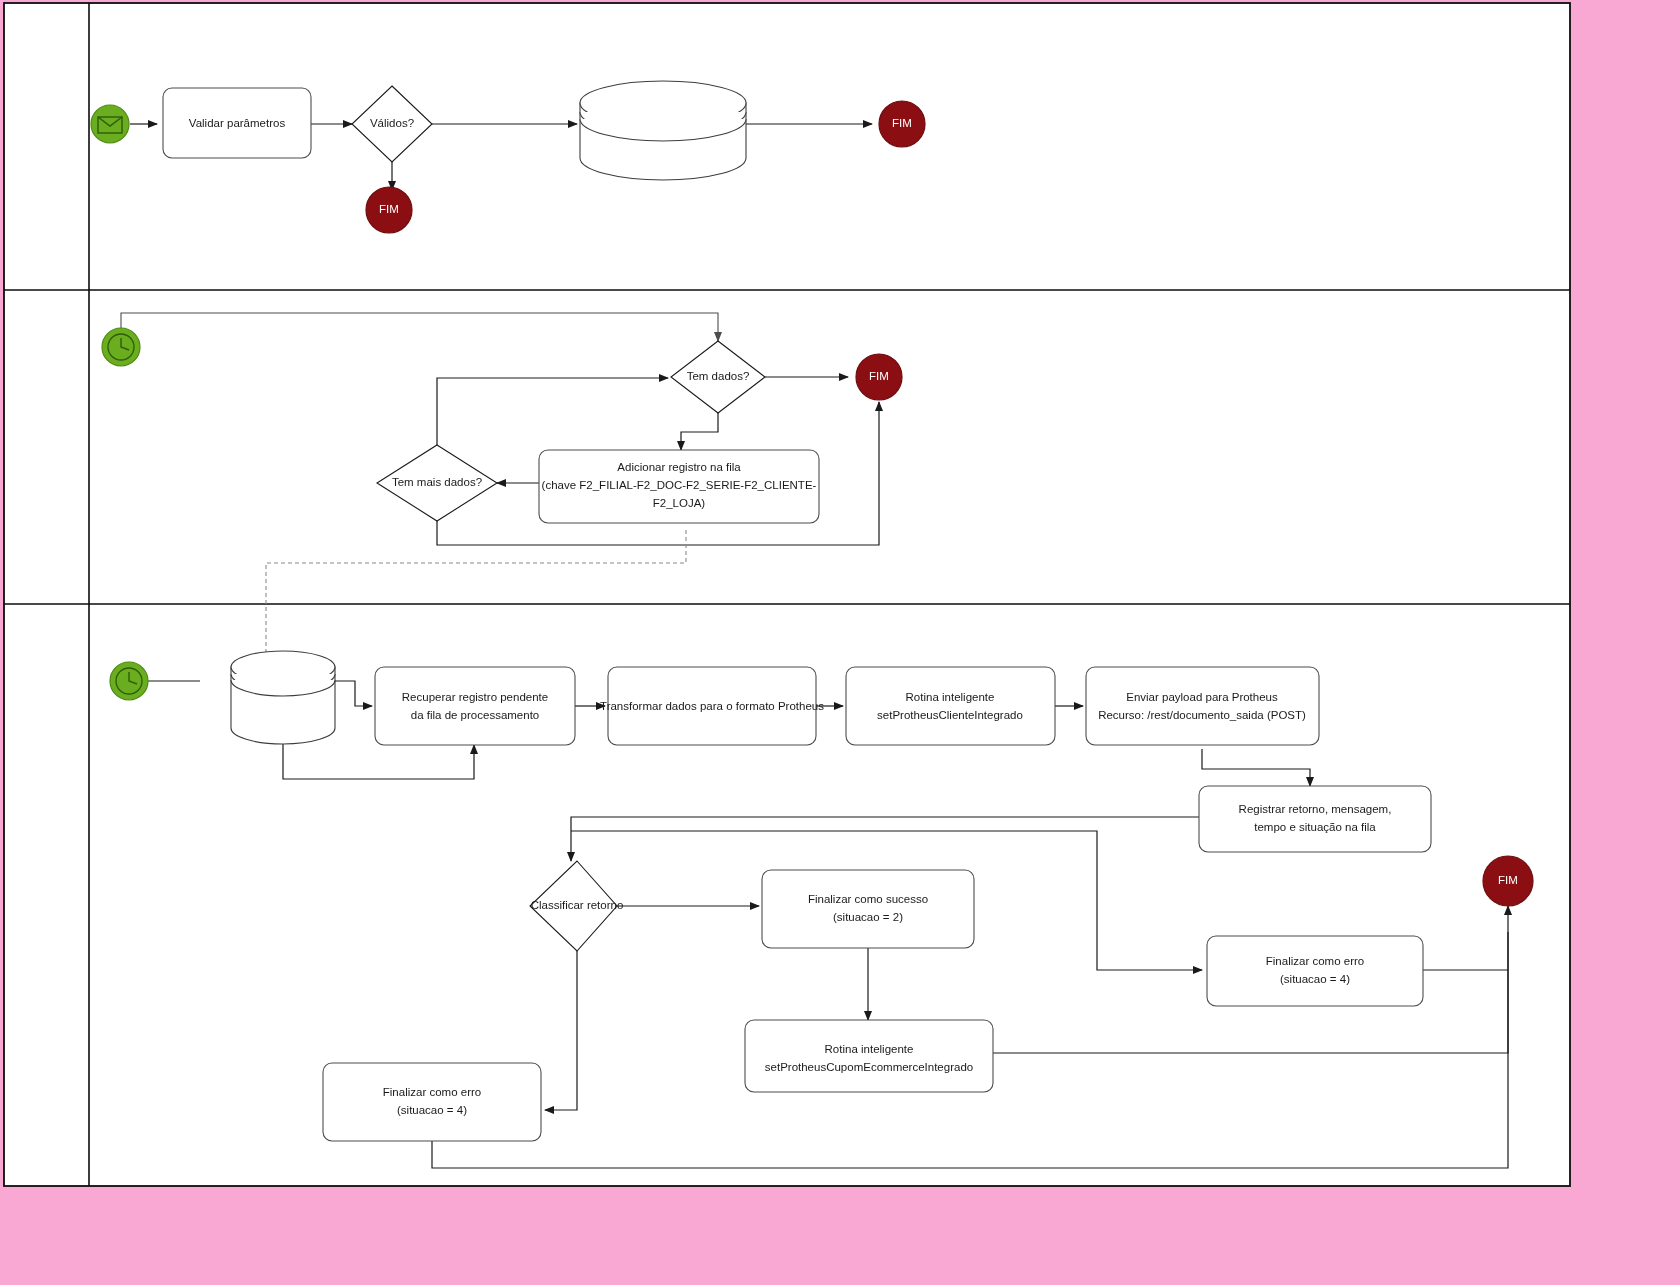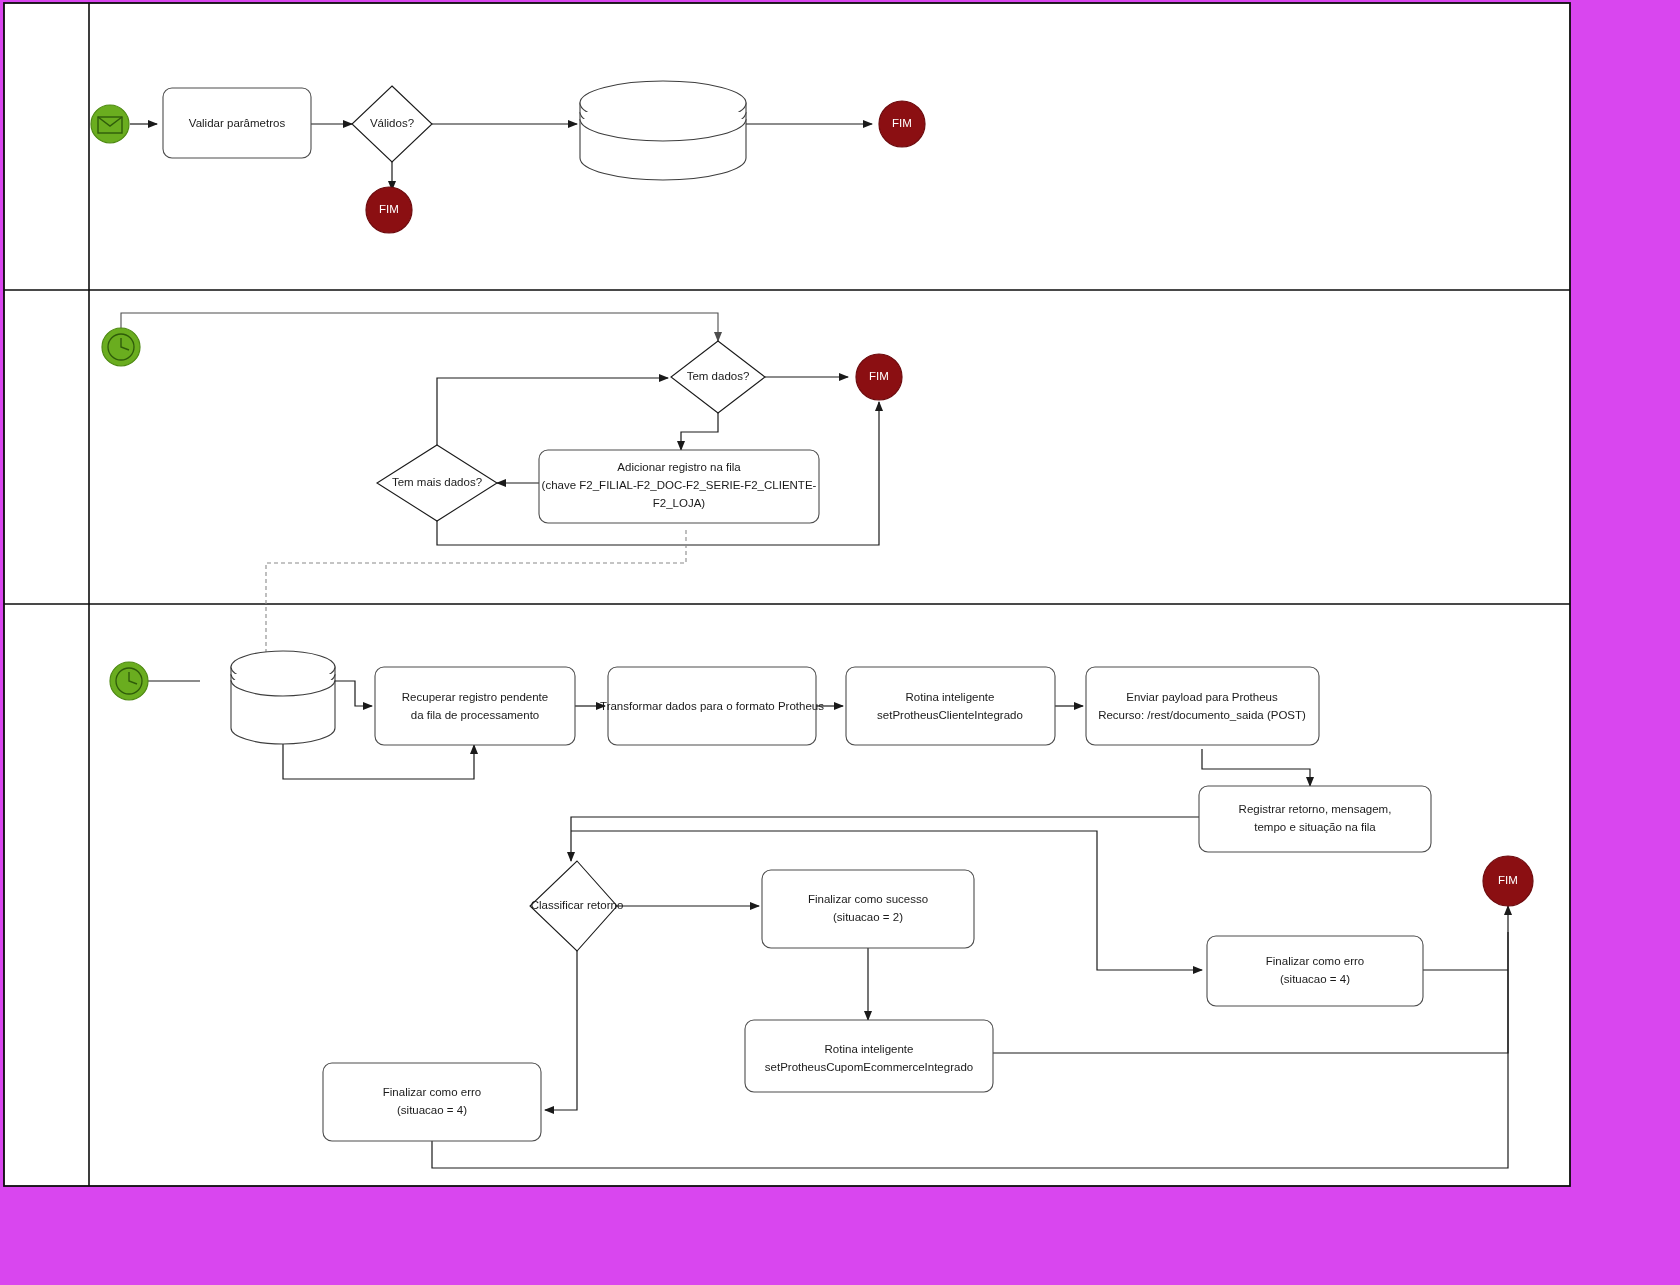--- a/index.html
+++ b/index.html
@@ -1,17 +1,17 @@
 <!DOCTYPE html>
 <html><head>
 <meta charset="utf-8">
 <style>
   html,body{margin:0;padding:0;background:#ffffff;}
   body{font-family:"Liberation Sans",sans-serif;}
-  #canvas{position:relative;width:1680px;height:1285px;background:#d946ef;overflow:hidden;}
+  #canvas{position:relative;width:1680px;height:1285px;background:#f9a8d4;overflow:hidden;}
   svg#diagram{position:absolute;top:0;left:0;width:1680px;height:1285px;}
   .node-label{font-family:"Liberation Sans",sans-serif;font-size:11.5px;fill:#1a1a1a;text-anchor:middle;dominant-baseline:middle;}
   .gw-label{font-family:"Liberation Sans",sans-serif;font-size:11.5px;fill:#1a1a1a;text-anchor:middle;dominant-baseline:middle;}
   .ev-label{font-family:"Liberation Sans",sans-serif;font-size:11.5px;fill:#ffffff;text-anchor:middle;dominant-baseline:middle;}
   .task-rect{fill:#ffffff;stroke:#4d4d4d;stroke-width:1.1;}
   .gw-poly{fill:#ffffff;stroke:#1a1a1a;stroke-width:1.1;}
   .db-shape{fill:#ffffff;stroke:#3d3d3d;stroke-width:1.1;}
   .start-ev{fill:#6aad1f;stroke:#4f8a14;stroke-width:1.2;}
   .end-ev{fill:#8b0f12;stroke:#6e0c0f;stroke-width:1.2;}
   .flow{fill:none;stroke:#1a1a1a;stroke-width:1.2;}

